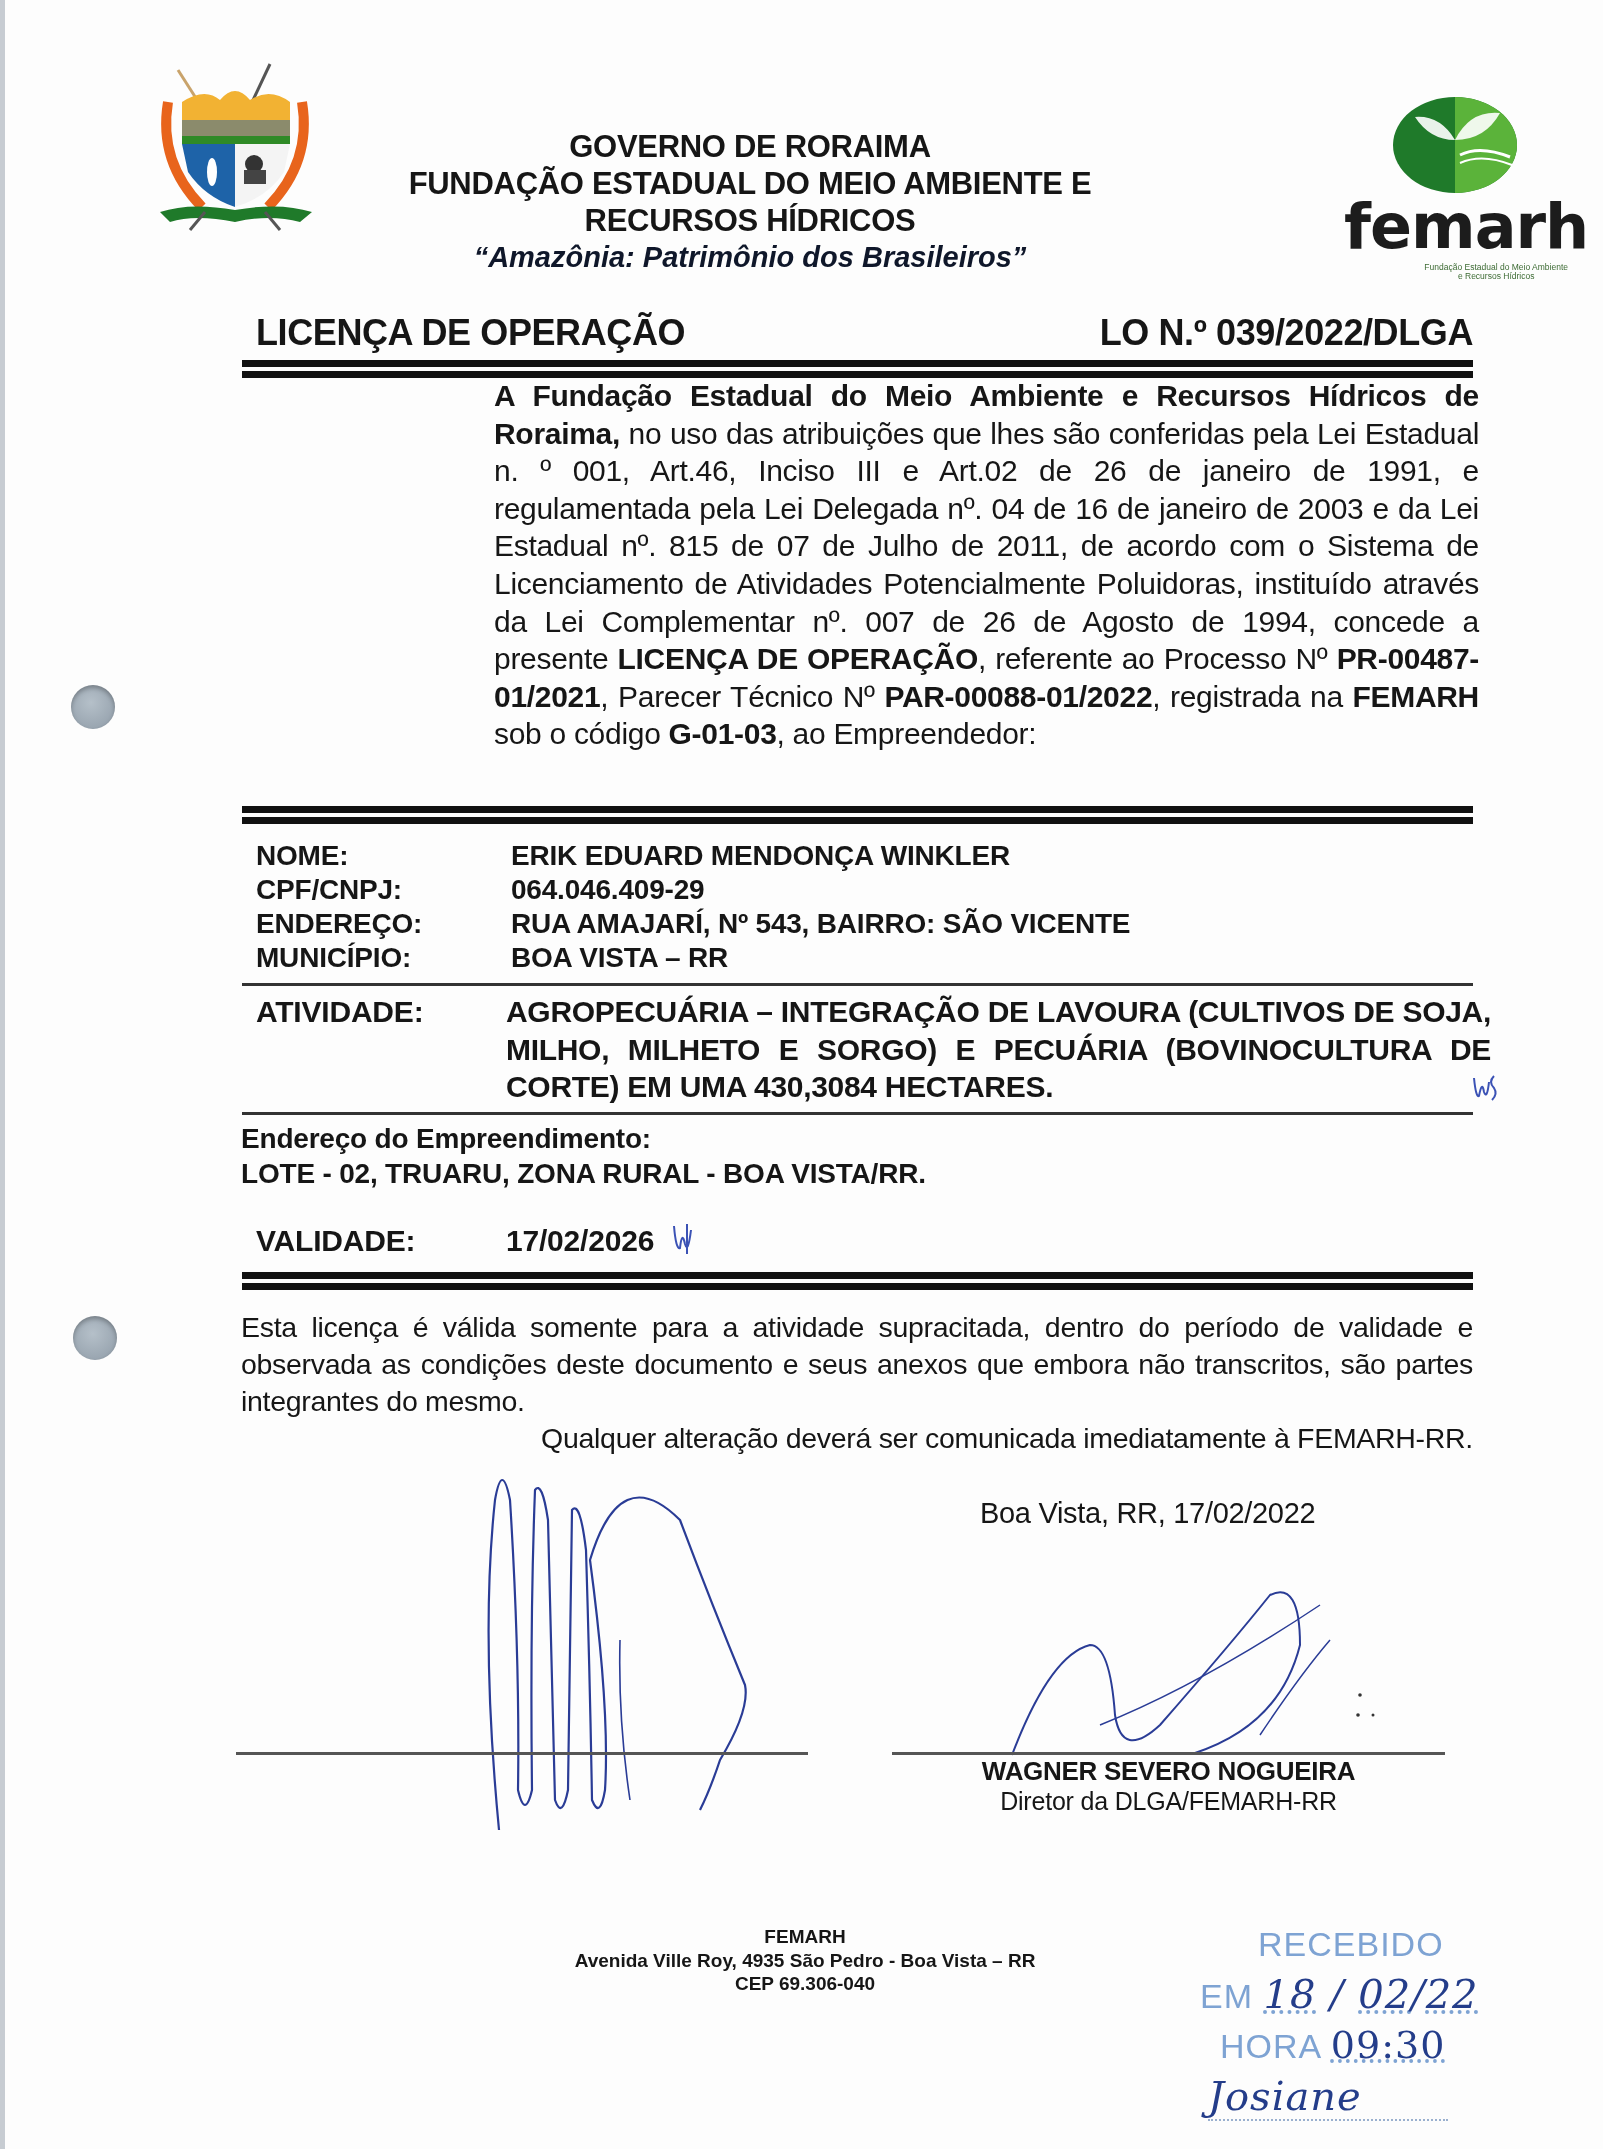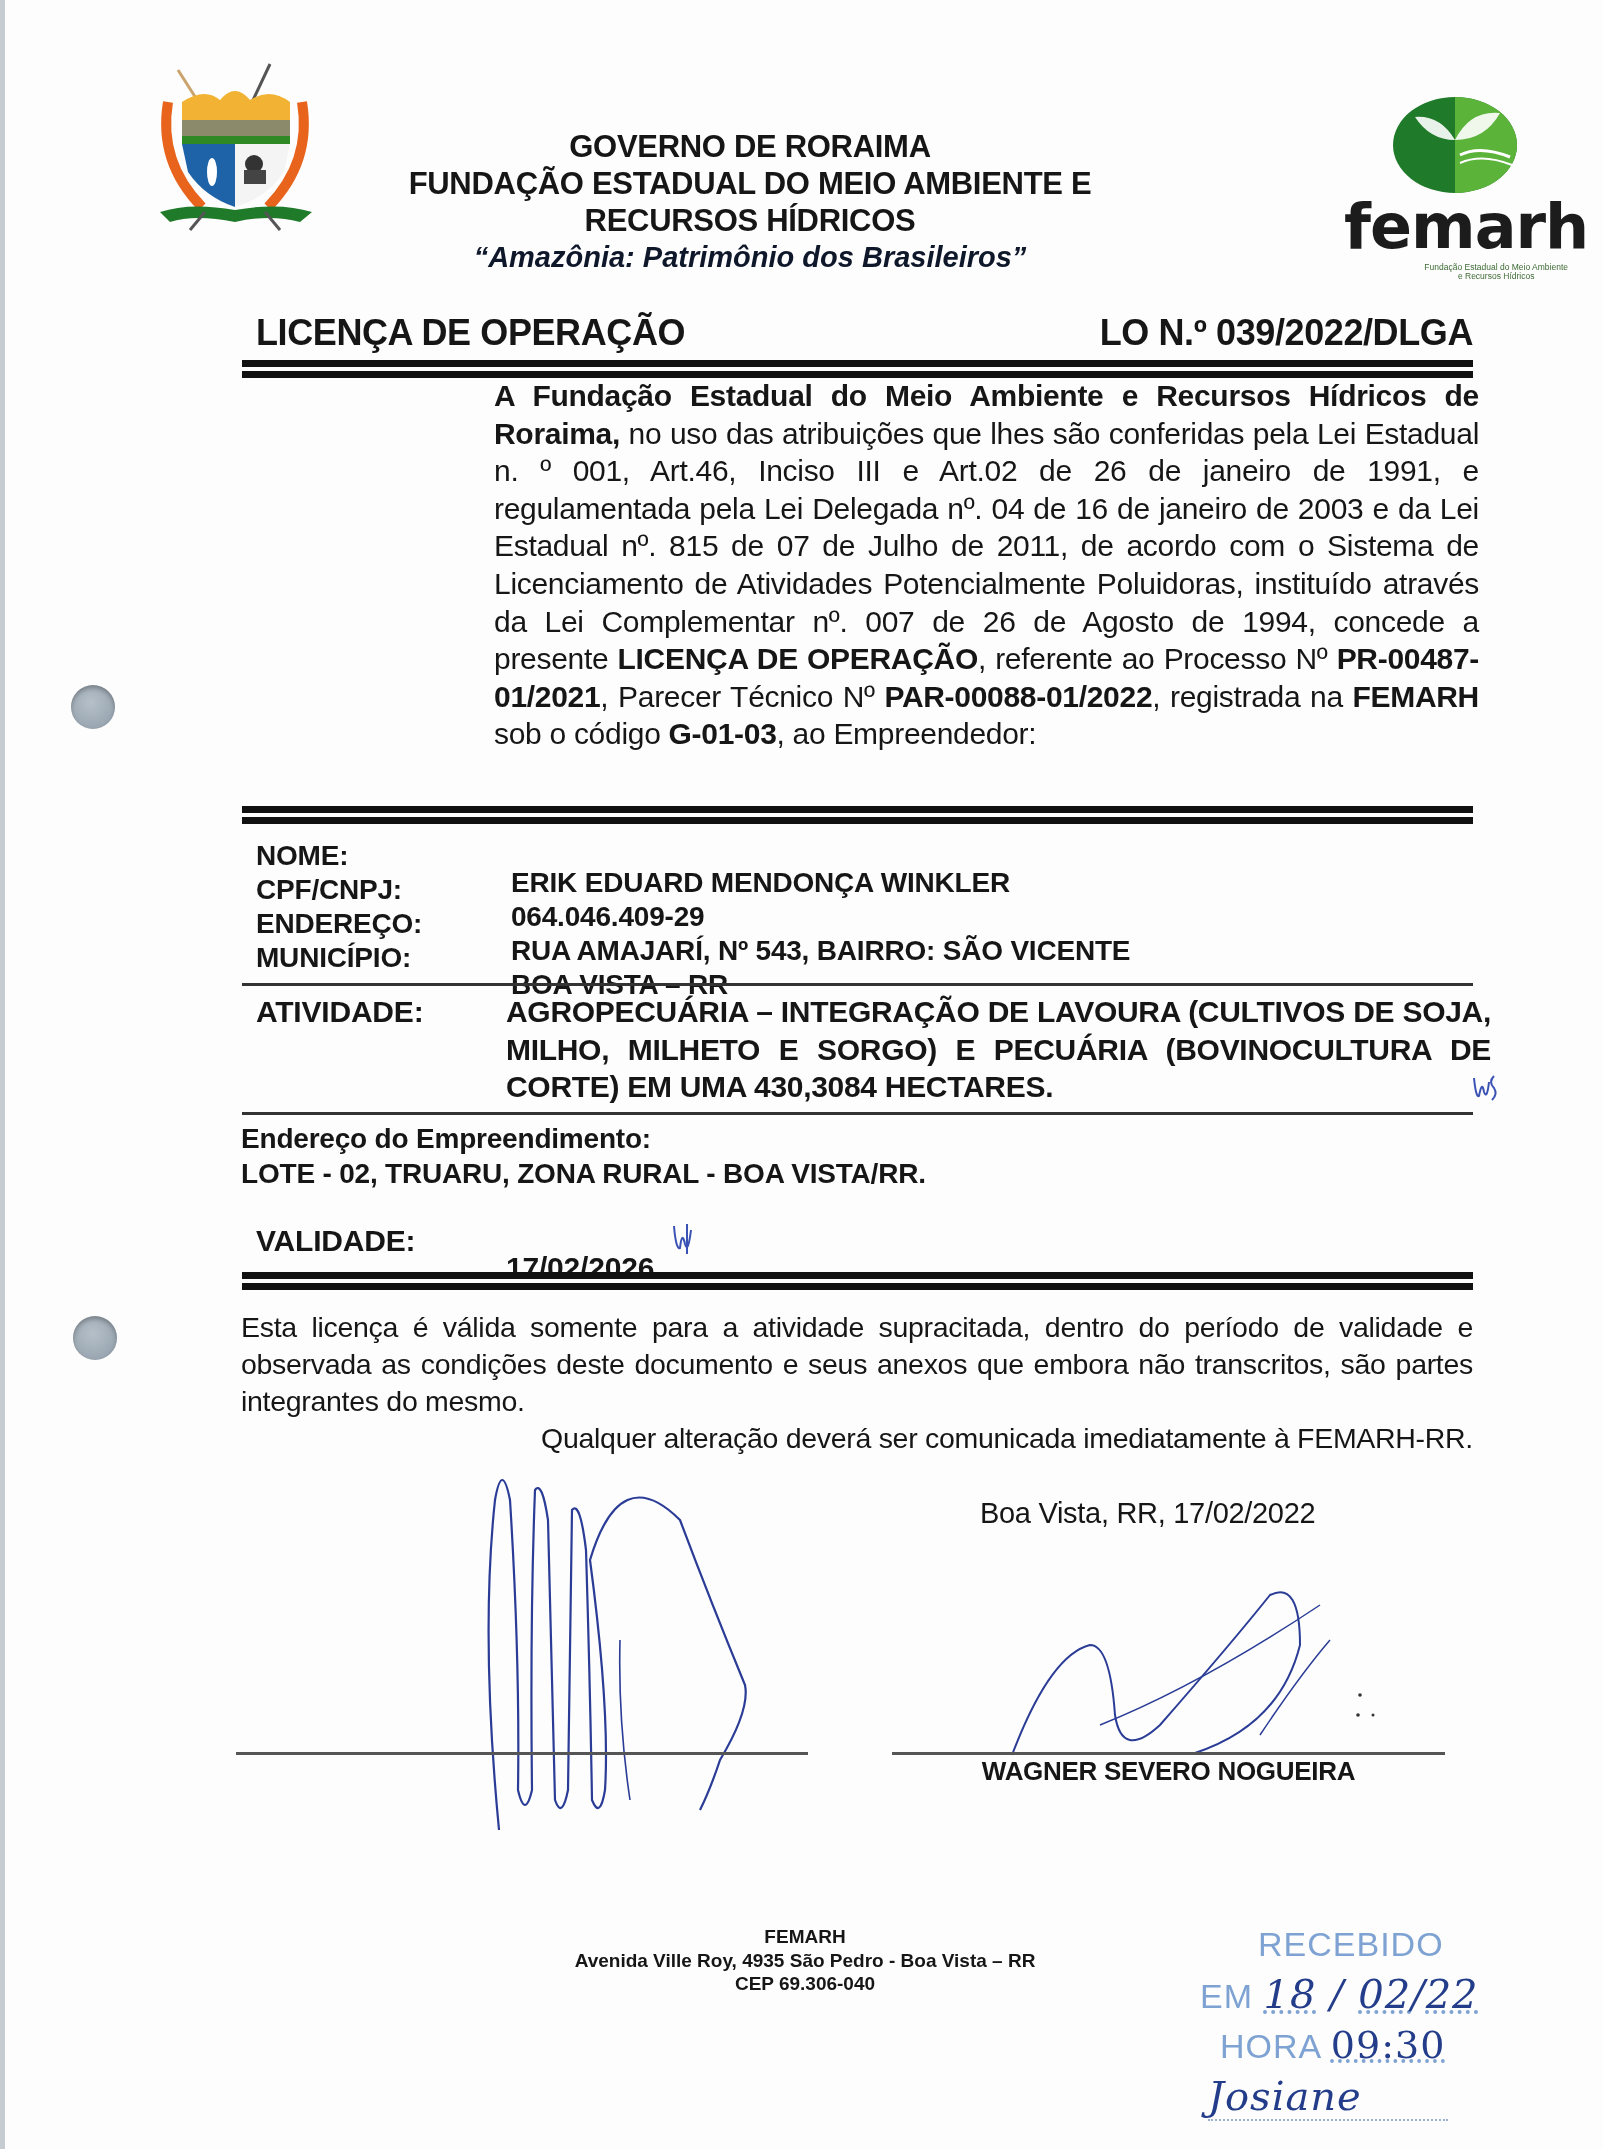--- a/index.html
+++ b/index.html
@@ -29,21 +29,21 @@
   .rule-double::before, .rule-double::after { content: ""; position: absolute; left: 0; right: 0; height: 7px; background: #111; }
   .rule-double::before { top: 0; }
   .rule-double::after { top: 11px; }
   .rule-single { left: 242px; width: 1231px; height: 3px; background: #333; }
 
   .intro { left: 494px; top: 377px; width: 985px; font-size: 30px; line-height: 37.6px;
     text-align: justify; letter-spacing: -0.3px; }
   .intro b { font-weight: bold; }
 
   .field-label { font-weight: bold; font-size: 28px; letter-spacing: -0.2px; }
-  .field-value { font-weight: bold; font-size: 28px; letter-spacing: -0.2px; margin-top: 27px; }
+  .field-value { font-weight: bold; font-size: 28px; letter-spacing: -0.2px; }
   .info-table { left: 256px; top: 840px; }
   .info-row { position: absolute; left: 0; white-space: nowrap; }
   .info-row .field-value { position: absolute; left: 255px; top: 0; }
   .activity { left: 506px; top: 993px; width: 985px; font-weight: bold; font-size: 30px; line-height: 37.5px;
     text-align: justify; text-align-last: left; letter-spacing: -0.3px; }
   .site-label { left: 241px; top: 1121px; font-weight: bold; font-size: 28px; line-height: 35px; letter-spacing: -0.2px; }
 
   .notes { left: 241px; top: 1309px; width: 1232px; font-size: 28.5px; line-height: 37px; text-align: justify; letter-spacing: -0.3px; }
   .notes-last { left: 241px; top: 1420px; width: 1232px; font-size: 28.5px; line-height: 37px; text-align: right; letter-spacing: -0.3px; }
   .place-date { left: 980px; top: 1497px; width: 493px; text-align: left; font-size: 29px; letter-spacing: -0.3px; }
@@ -175,20 +175,21 @@
     <circle cx="373" cy="130" r="1.5" fill="#333"></circle>
 </svg>
 
 <div class="abs sig-line" style="left:236px; width:572px;"></div>
 <div class="abs sig-line" style="left:892px; width:553px;"></div>
 
 <div class="abs" style="left:236px; top:1756px; width:600px;">
 </div>
 <div class="abs" style="left:892px; top:1756px; width:553px;">
   <div class="sig-name">WAGNER SEVERO NOGUEIRA</div>
+  <div class="sig-role">Diretor da DLGA/FEMARH-RR</div>
 </div>
 
 <div class="abs footer">
   <div>FEMARH</div>
   <div>Avenida Ville Roy, 4935 São Pedro - Boa Vista – RR</div>
   <div>CEP 69.306-040</div>
 </div>
 
 <div class="abs stamp">
   <div class="stamp-row" style="left:58px; top:0;">RECEBIDO</div>

